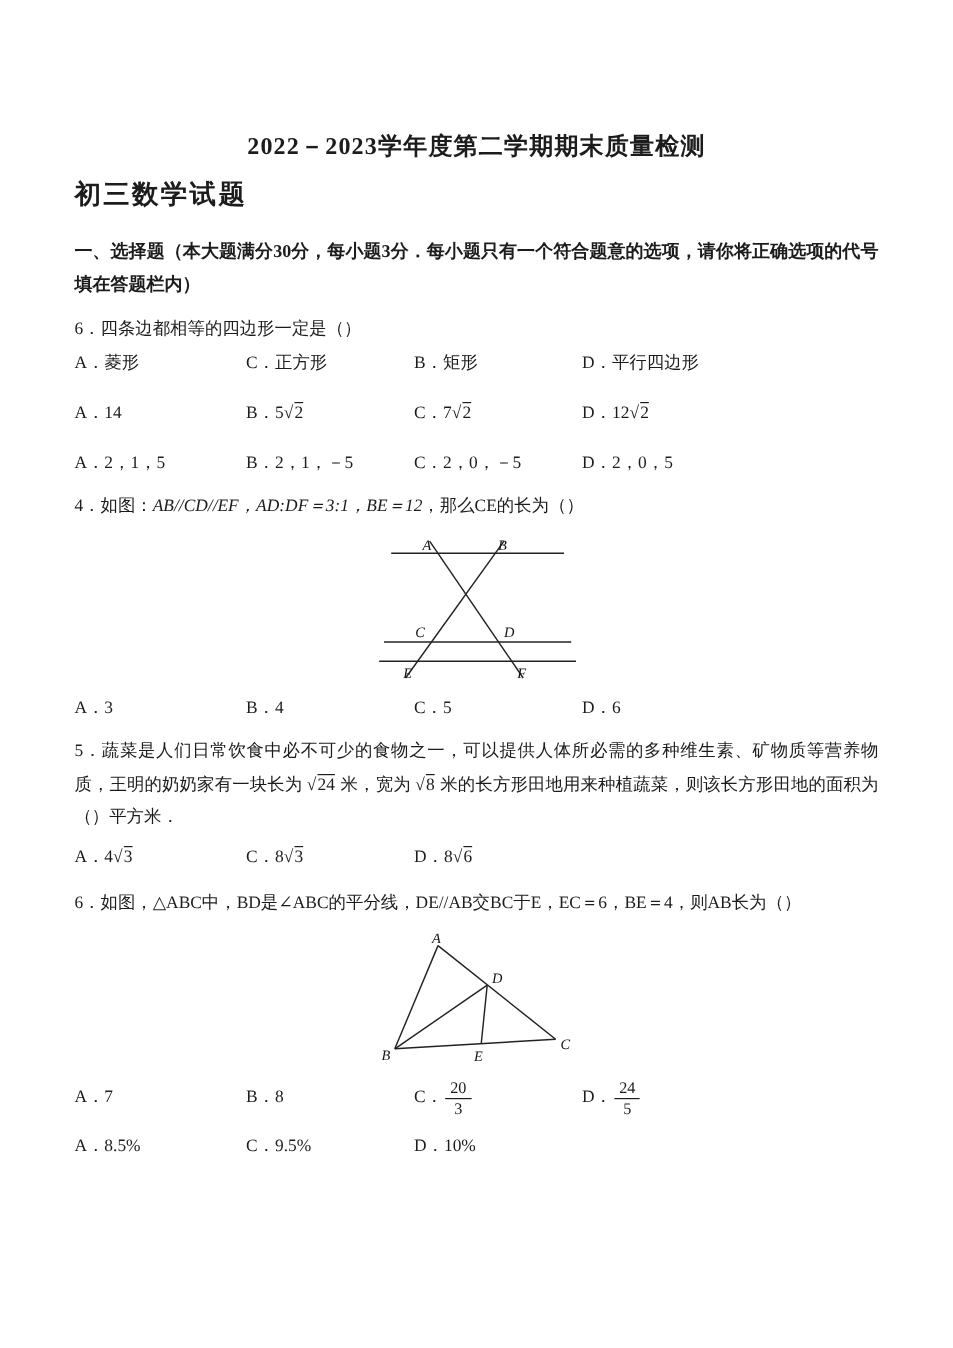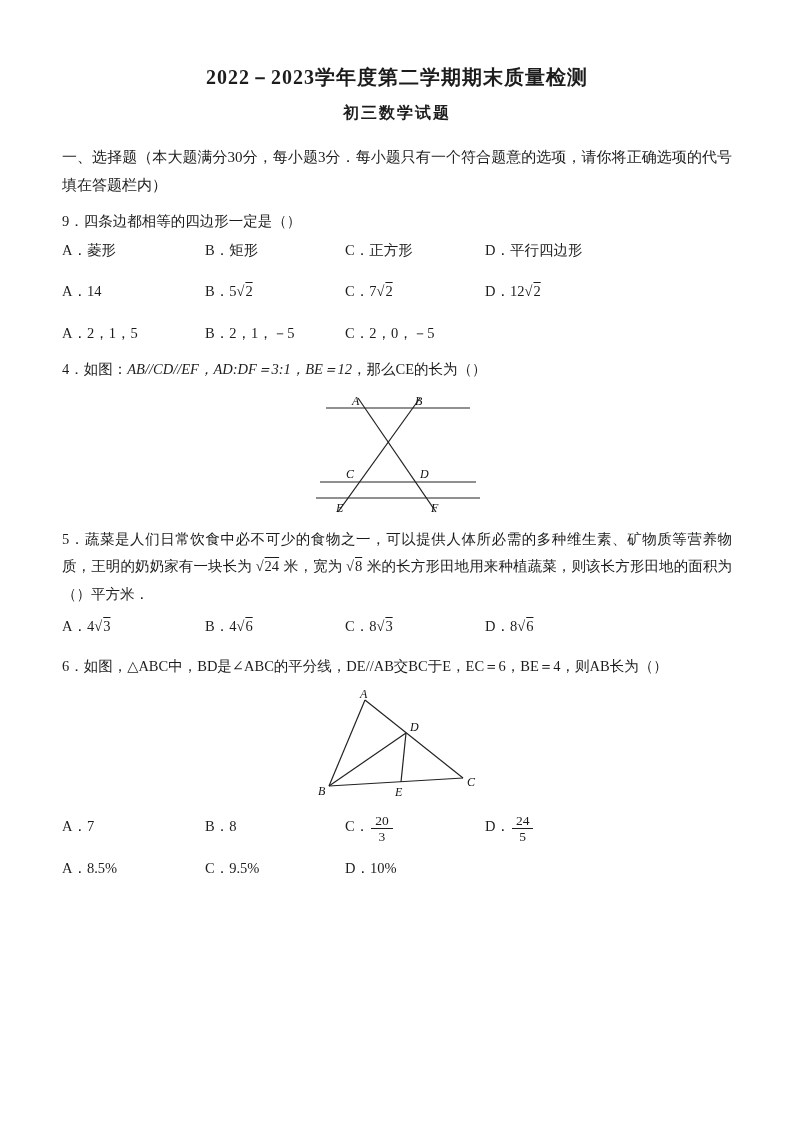--- a/index.html
+++ b/index.html
@@ -3,24 +3,24 @@
 <meta charset="utf-8">
 <style>
   * { margin: 0; padding: 0; box-sizing: border-box; }
   html, body { background: #ffffff; }
   body {
     width: 794px; height: 1123px; margin: 0 auto;
     font-family: "Liberation Serif", "DejaVu Serif", serif;
     color: #1c1c1c; font-size: 14.5px;
     overflow: hidden;
   }
-  .page { width: 794px; height: 1123px; padding: 64px 62px 30px 62px; background: #fff; }
+  .page { width: 794px; height: 1123px; padding: 108px 62px 30px 62px; background: #fff; }
   .title { text-align: center; font-size: 20px; font-weight: bold; letter-spacing: 1px; }
-  .subtitle { text-align: center; font-size: 16px; font-weight: bold; margin-top: 12px; letter-spacing: 2px; }
-  .section-heading { font-weight: normal; font-size: 15px; line-height: 1.85; margin-top: 20px; text-align: justify; }
+  .subtitle { text-align: left; font-size: 22px; font-weight: bold; margin-top: 12px; letter-spacing: 2px; }
+  .section-heading { font-weight: bold; font-size: 15px; line-height: 1.85; margin-top: 20px; text-align: justify; }
   .question { margin-top: 8px; }
   .stem { line-height: 1.9; font-size: 14.5px; text-align: justify; }
   .options {
     display: grid; grid-template-columns: 143px 140px 140px 1fr;
     line-height: 2.1; margin-top: 0; align-items: center;
   }
   .options.tall { line-height: 2.5; }
   .mi { font-style: italic; }
   .sqrt { white-space: nowrap; }
   .sqrt .rsign { font-style: normal; }
@@ -35,43 +35,44 @@
 <body>
 
 <div class="page">
 
   <div class="title">2022－2023学年度第二学期期末质量检测</div>
   <div class="subtitle">初三数学试题</div>
 
   <p class="section-heading">一、选择题（本大题满分30分，每小题3分．每小题只有一个符合题意的选项，请你将正确选项的代号填在答题栏内）</p>
 
   <div class="question">
-    <p class="stem">9．四条边都相等的四边形一定是（）</p>
+    <p class="stem">6．四条边都相等的四边形一定是（）</p>
     <div class="options">
       <span>A．菱形</span>
+      <span>C．正方形</span>
       <span>B．矩形</span>
-      <span>C．正方形</span>
       <span>D．平行四边形</span>
     </div>
   </div>
 
   <div class="question">
     <div class="options tall">
       <span>A．14</span>
       <span><span>B．5</span><span class="sqrt"><span class="rsign">√</span><span class="rad">2</span></span></span>
       <span><span>C．7</span><span class="sqrt"><span class="rsign">√</span><span class="rad">2</span></span></span>
       <span><span>D．12</span><span class="sqrt"><span class="rsign">√</span><span class="rad">2</span></span></span>
     </div>
   </div>
 
   <div class="question">
     <div class="options">
       <span>A．2，1，5</span>
       <span>B．2，1，－5</span>
       <span>C．2，0，－5</span>
+      <span>D．2，0，5</span>
     </div>
   </div>
 
   <div class="question">
     <p class="stem">
       <span>4．如图：</span><span class="mi">AB//CD//EF，AD:DF＝3:1，BE＝12</span><span>，那么CE的长为（）</span>
     </p>
     <div class="figure">
       <svg width="178" height="124" viewBox="0 0 178 124">
         <g stroke="#222" stroke-width="1.2" fill="none">
@@ -82,29 +83,34 @@
           <line x1="112" y1="4" x2="30" y2="118"></line>
         </g>
         <text x="44" y="11">A</text>
         <text x="107" y="11">B</text>
         <text x="38" y="84">C</text>
         <text x="112" y="84">D</text>
         <text x="28" y="118">E</text>
         <text x="123" y="118">F</text>
       </svg>
     </div>
+    <div class="options">
+      <span>A．3</span>
+      <span>B．4</span>
+      <span>C．5</span>
+      <span>D．6</span>
+    </div>
   </div>
 
   <div class="question">
     <p class="stem">
       <span>5．蔬菜是人们日常饮食中必不可少的食物之一，可以提供人体所必需的多种维生素、矿物质等营养物质，王明的奶奶家有一块长为 </span><span class="sqrt"><span class="rsign">√</span><span class="rad">24</span></span><span> 米，宽为 </span><span class="sqrt"><span class="rsign">√</span><span class="rad">8</span></span><span> 米的长方形田地用来种植蔬菜，则该长方形田地的面积为（）平方米．</span>
     </p>
     <div class="options tall">
       <span><span>A．4</span><span class="sqrt"><span class="rsign">√</span><span class="rad">3</span></span></span>
-      <span><span>B．4</span><span class="sqrt"><span class="rsign">√</span><span class="rad">6</span></span></span>
       <span><span>C．8</span><span class="sqrt"><span class="rsign">√</span><span class="rad">3</span></span></span>
       <span><span>D．8</span><span class="sqrt"><span class="rsign">√</span><span class="rad">6</span></span></span>
     </div>
   </div>
 
   <div class="question">
     <p class="stem">6．如图，△ABC中，BD是∠ABC的平分线，DE//AB交BC于E，EC＝6，BE＝4，则AB长为（）</p>
     <div class="figure">
       <svg width="164" height="114" viewBox="0 0 164 114">
         <g stroke="#222" stroke-width="1.2" fill="none">

